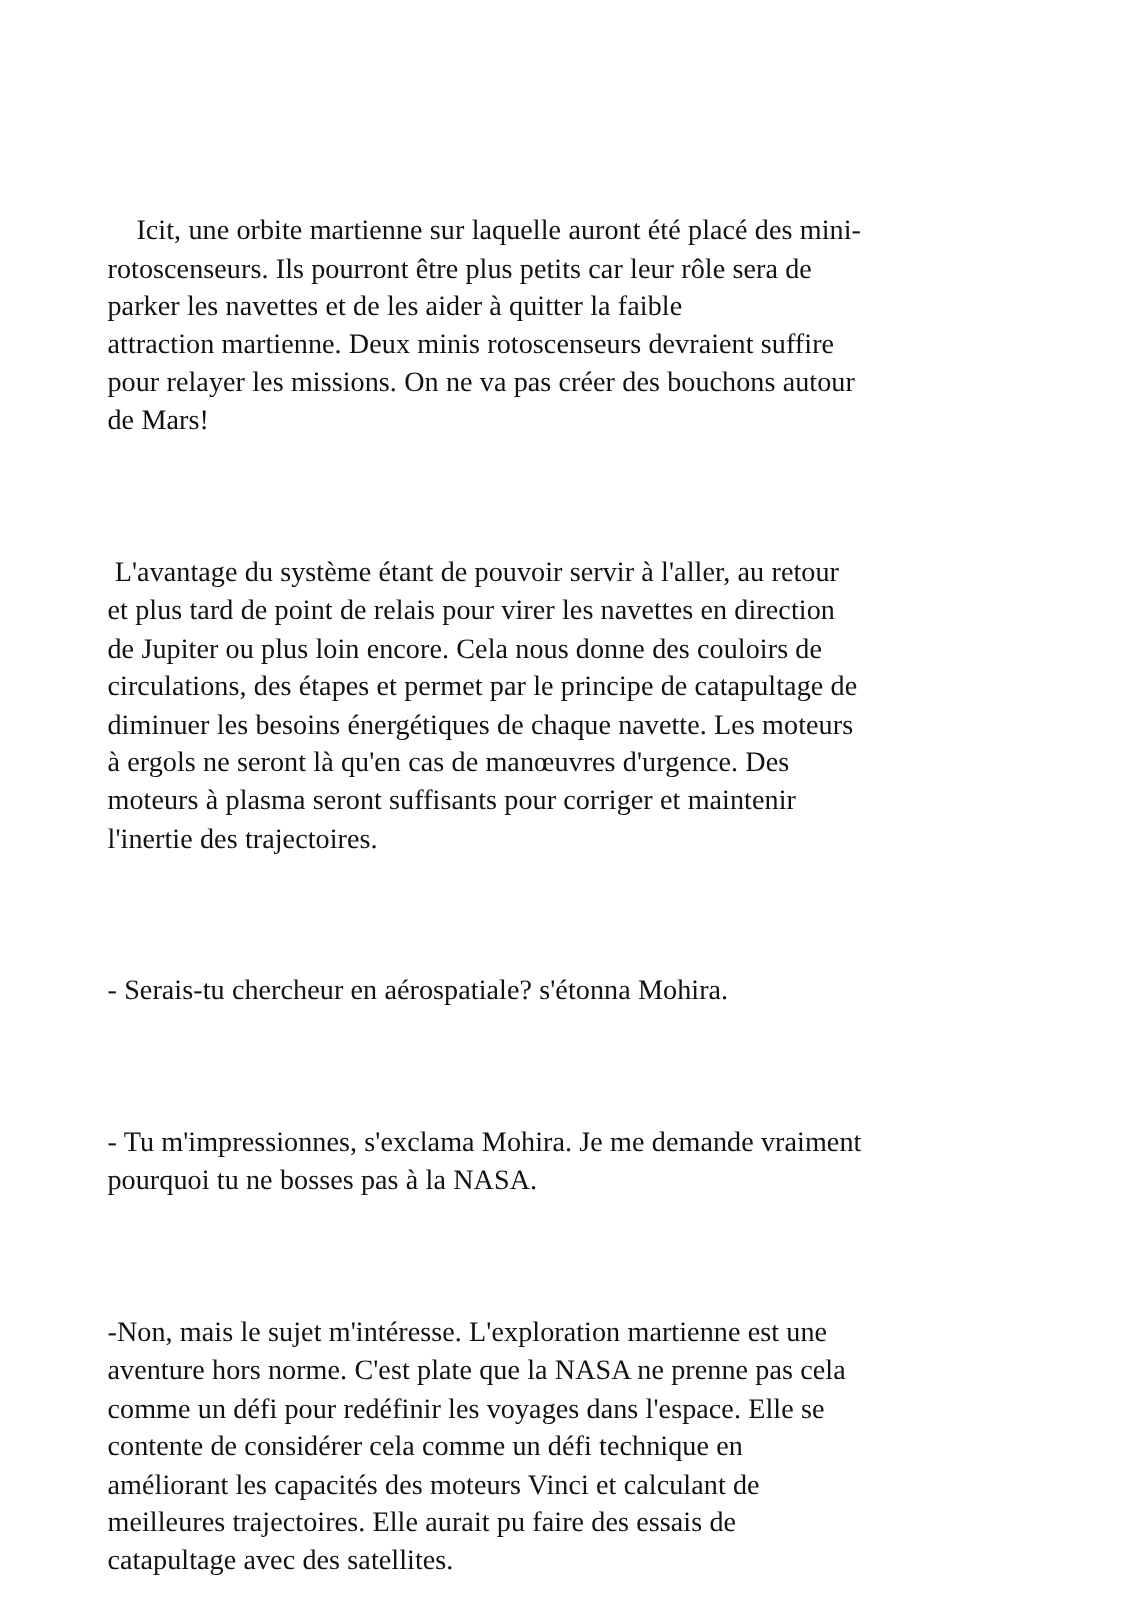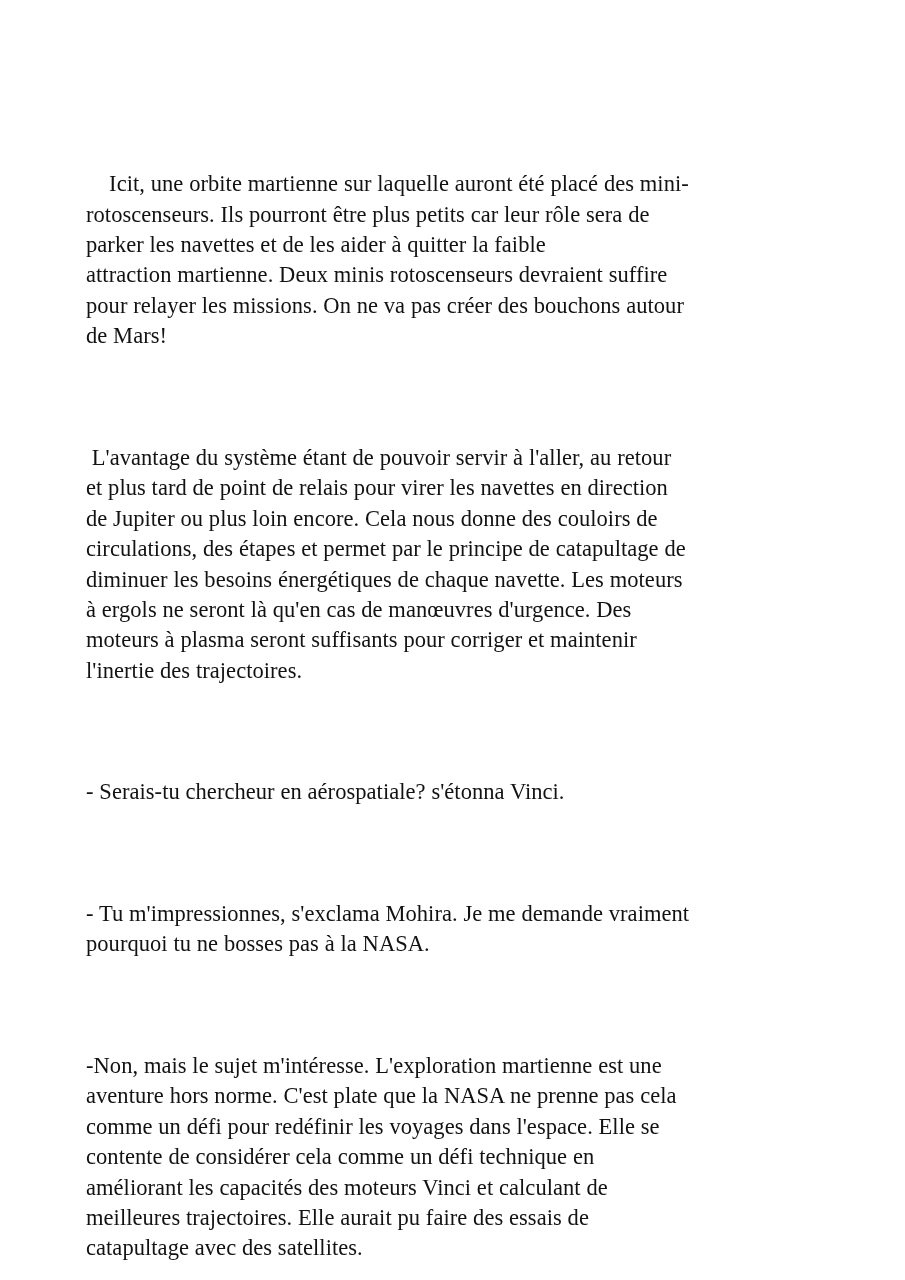--- a/index.html
+++ b/index.html
@@ -55,21 +55,21 @@
 
     <p class="para"> L'avantage du système étant de pouvoir servir à l'aller, au retour
 et plus tard de point de relais pour virer les navettes en direction
 de Jupiter ou plus loin encore. Cela nous donne des couloirs de
 circulations, des étapes et permet par le principe de catapultage de
 diminuer les besoins énergétiques de chaque navette. Les moteurs
 à ergols ne seront là qu'en cas de manœuvres d'urgence. Des
 moteurs à plasma seront suffisants pour corriger et maintenir
 l'inertie des trajectoires.</p>
 
-    <p class="para">- Serais-tu chercheur en aérospatiale? s'étonna Vinci.</p>
+    <p class="para">- Serais-tu chercheur en aérospatiale? s'étonna Mohira.</p>
 
     <p class="para">- Tu m'impressionnes, s'exclama Mohira. Je me demande vraiment
 pourquoi tu ne bosses pas à la NASA.</p>
 
     <p class="para">-Non, mais le sujet m'intéresse. L'exploration martienne est une
 aventure hors norme. C'est plate que la NASA ne prenne pas cela
 comme un défi pour redéfinir les voyages dans l'espace. Elle se
 contente de considérer cela comme un défi technique en
 améliorant les capacités des moteurs Vinci et calculant de
 meilleures trajectoires. Elle aurait pu faire des essais de

